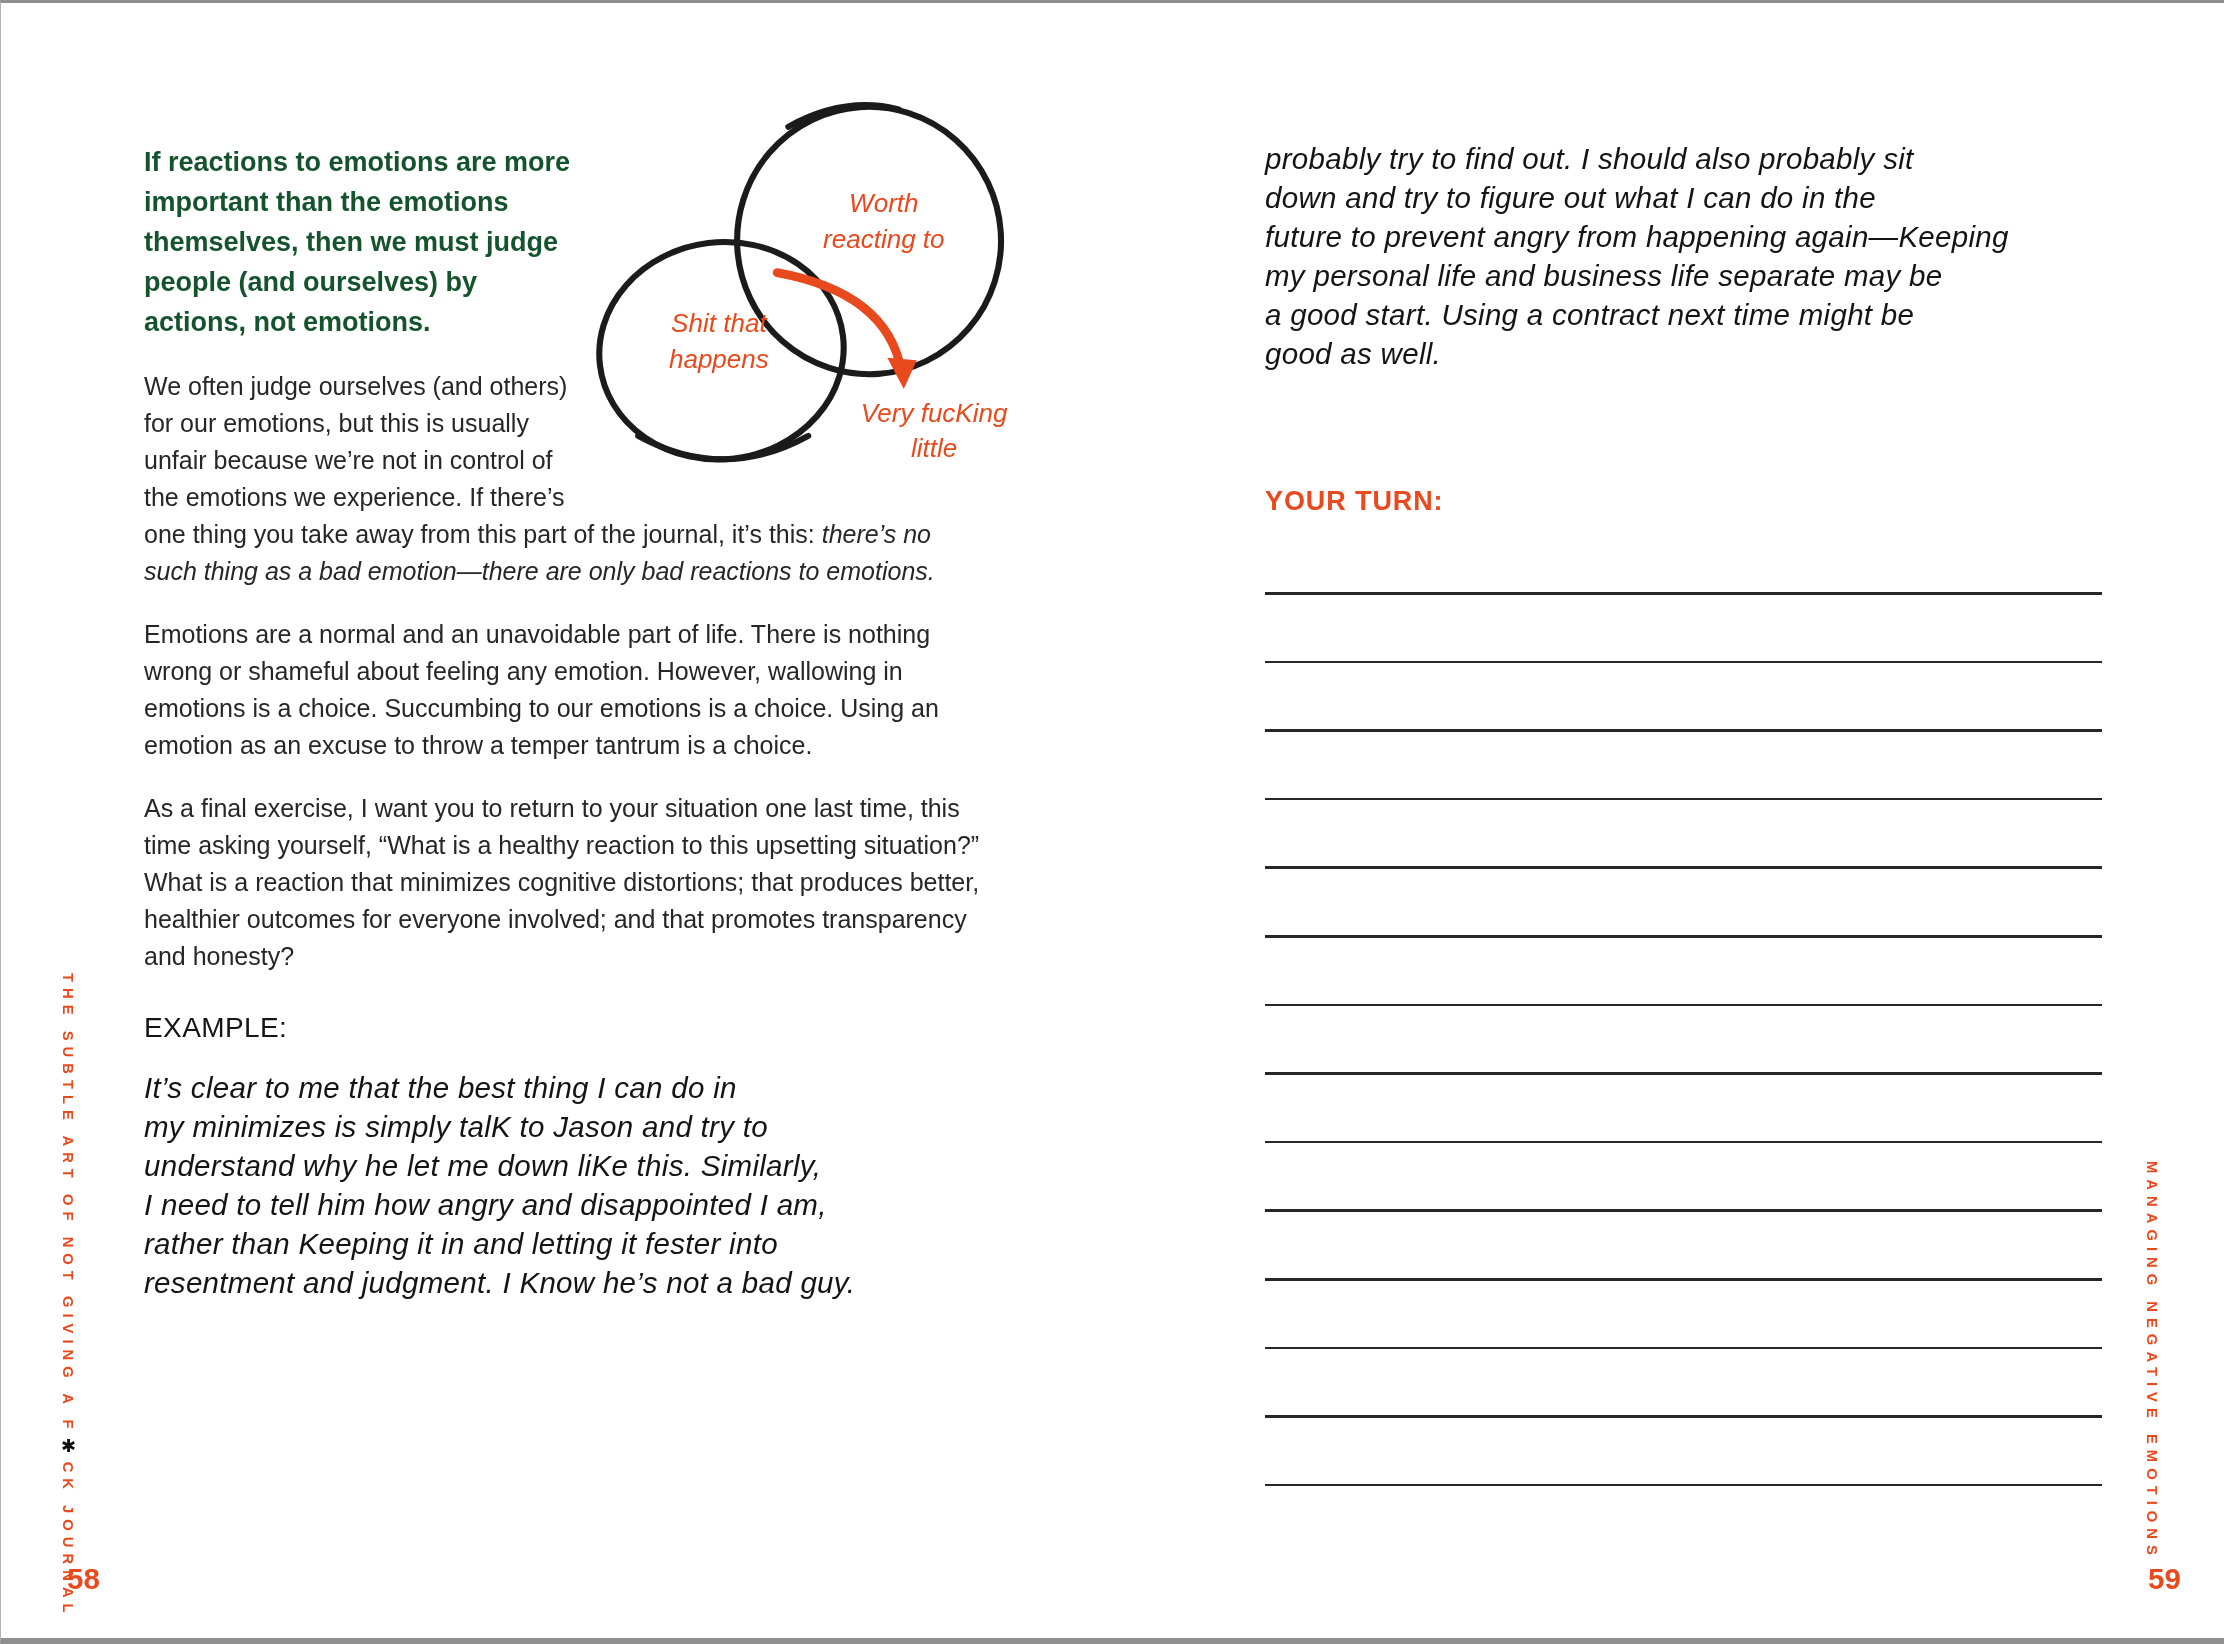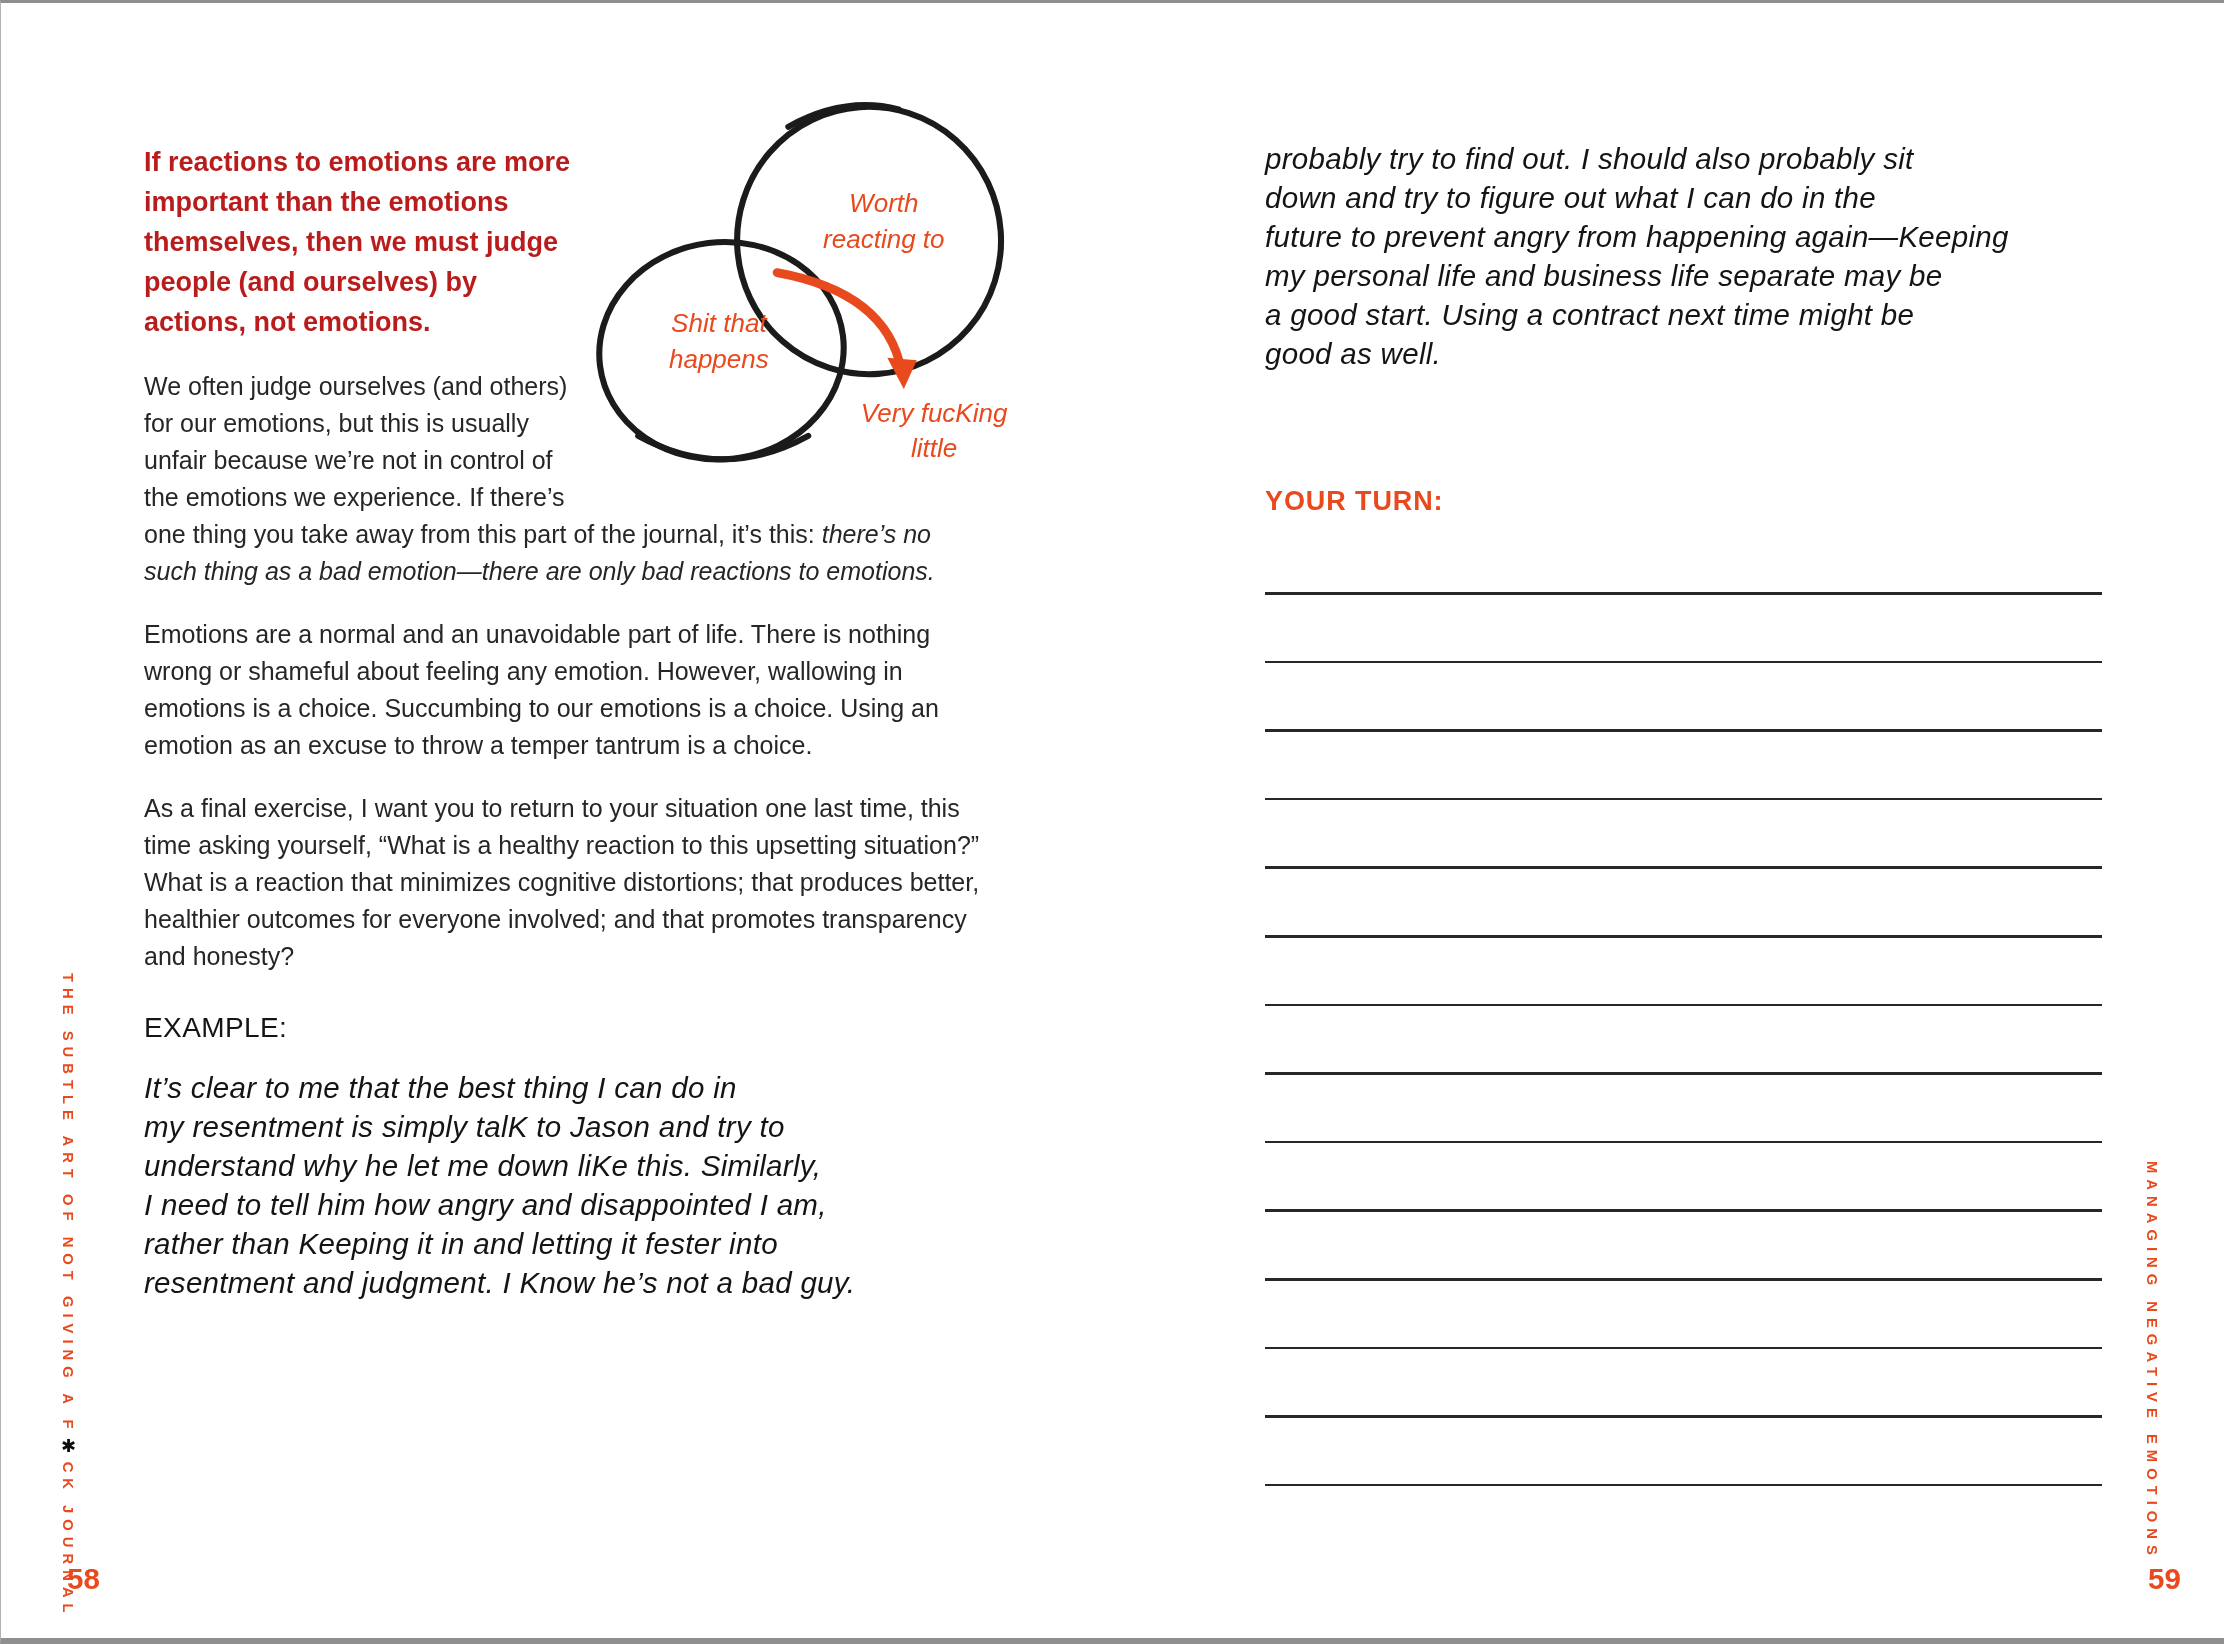--- a/index.html
+++ b/index.html
@@ -22,21 +22,21 @@
     font-size:25px;line-height:37px;color:#262626;
   }
   .diagram-float{
     float:right;width:395px;height:384px;
     margin:-52px -5.2px 7px 15.6px;
     position:relative;
     text-align:center;
   }
   .diagram-float svg{position:absolute;left:0;top:0;overflow:visible;}
   .intro-bold{
-    font-weight:bold;font-size:27px;line-height:40px;color:#b91c1c;
+    font-weight:bold;font-size:27px;line-height:40px;color:#14532d;
     margin:0 0 26px 0;
   }
   p.body-para{margin:0 0 26px 0;}
   .ital{font-style:italic;}
   .section-heading{
     font-weight:normal;font-size:28px;letter-spacing:0.4px;color:#151515;
     margin:35px 0 22.6px 0;line-height:35px;
   }
   .hw-block{margin-top:3.5px;}
   .hw-line{
@@ -113,21 +113,21 @@
 
   <p class="body-para">Emotions are a normal and an unavoidable part of life. There is nothing wrong or shameful about feeling any emotion. However, wallowing in emotions is a choice. Succumbing to our emotions is a choice. Using an emotion as an excuse to throw a temper tantrum is a choice.</p>
 
 
   <p class="body-para">As a final exercise, I want you to return to your situation one last time, this time asking yourself, “What is a healthy reaction to this upsetting situation?” What is a reaction that minimizes cognitive distortions; that produces better, healthier outcomes for everyone involved; and that promotes transparency and honesty?</p>
 
   <div class="section-heading">EXAMPLE:</div>
 
   <div class="hw-block">
       <div class="hw-line">It’s clear to me that the best thing I can do in</div>
-      <div class="hw-line">my resentment is simply talK to Jason and try to</div>
+      <div class="hw-line">my minimizes is simply talK to Jason and try to</div>
       <div class="hw-line">understand why he let me down liKe this. Similarly,</div>
       <div class="hw-line">I need to tell him how angry and disappointed I am,</div>
       <div class="hw-line">rather than Keeping it in and letting it fester into</div>
       <div class="hw-line">resentment and judgment. I Know he’s not a bad guy.</div>
     </div>
 </div>
 
 <div class="sidebar-vert sidebar-left"><span>THE SUBTLE ART OF NOT GIVING A F</span><span class="splat">✱</span><span>CK JOURNAL</span></div>
 
 <div class="folio folio-58">58</div>

